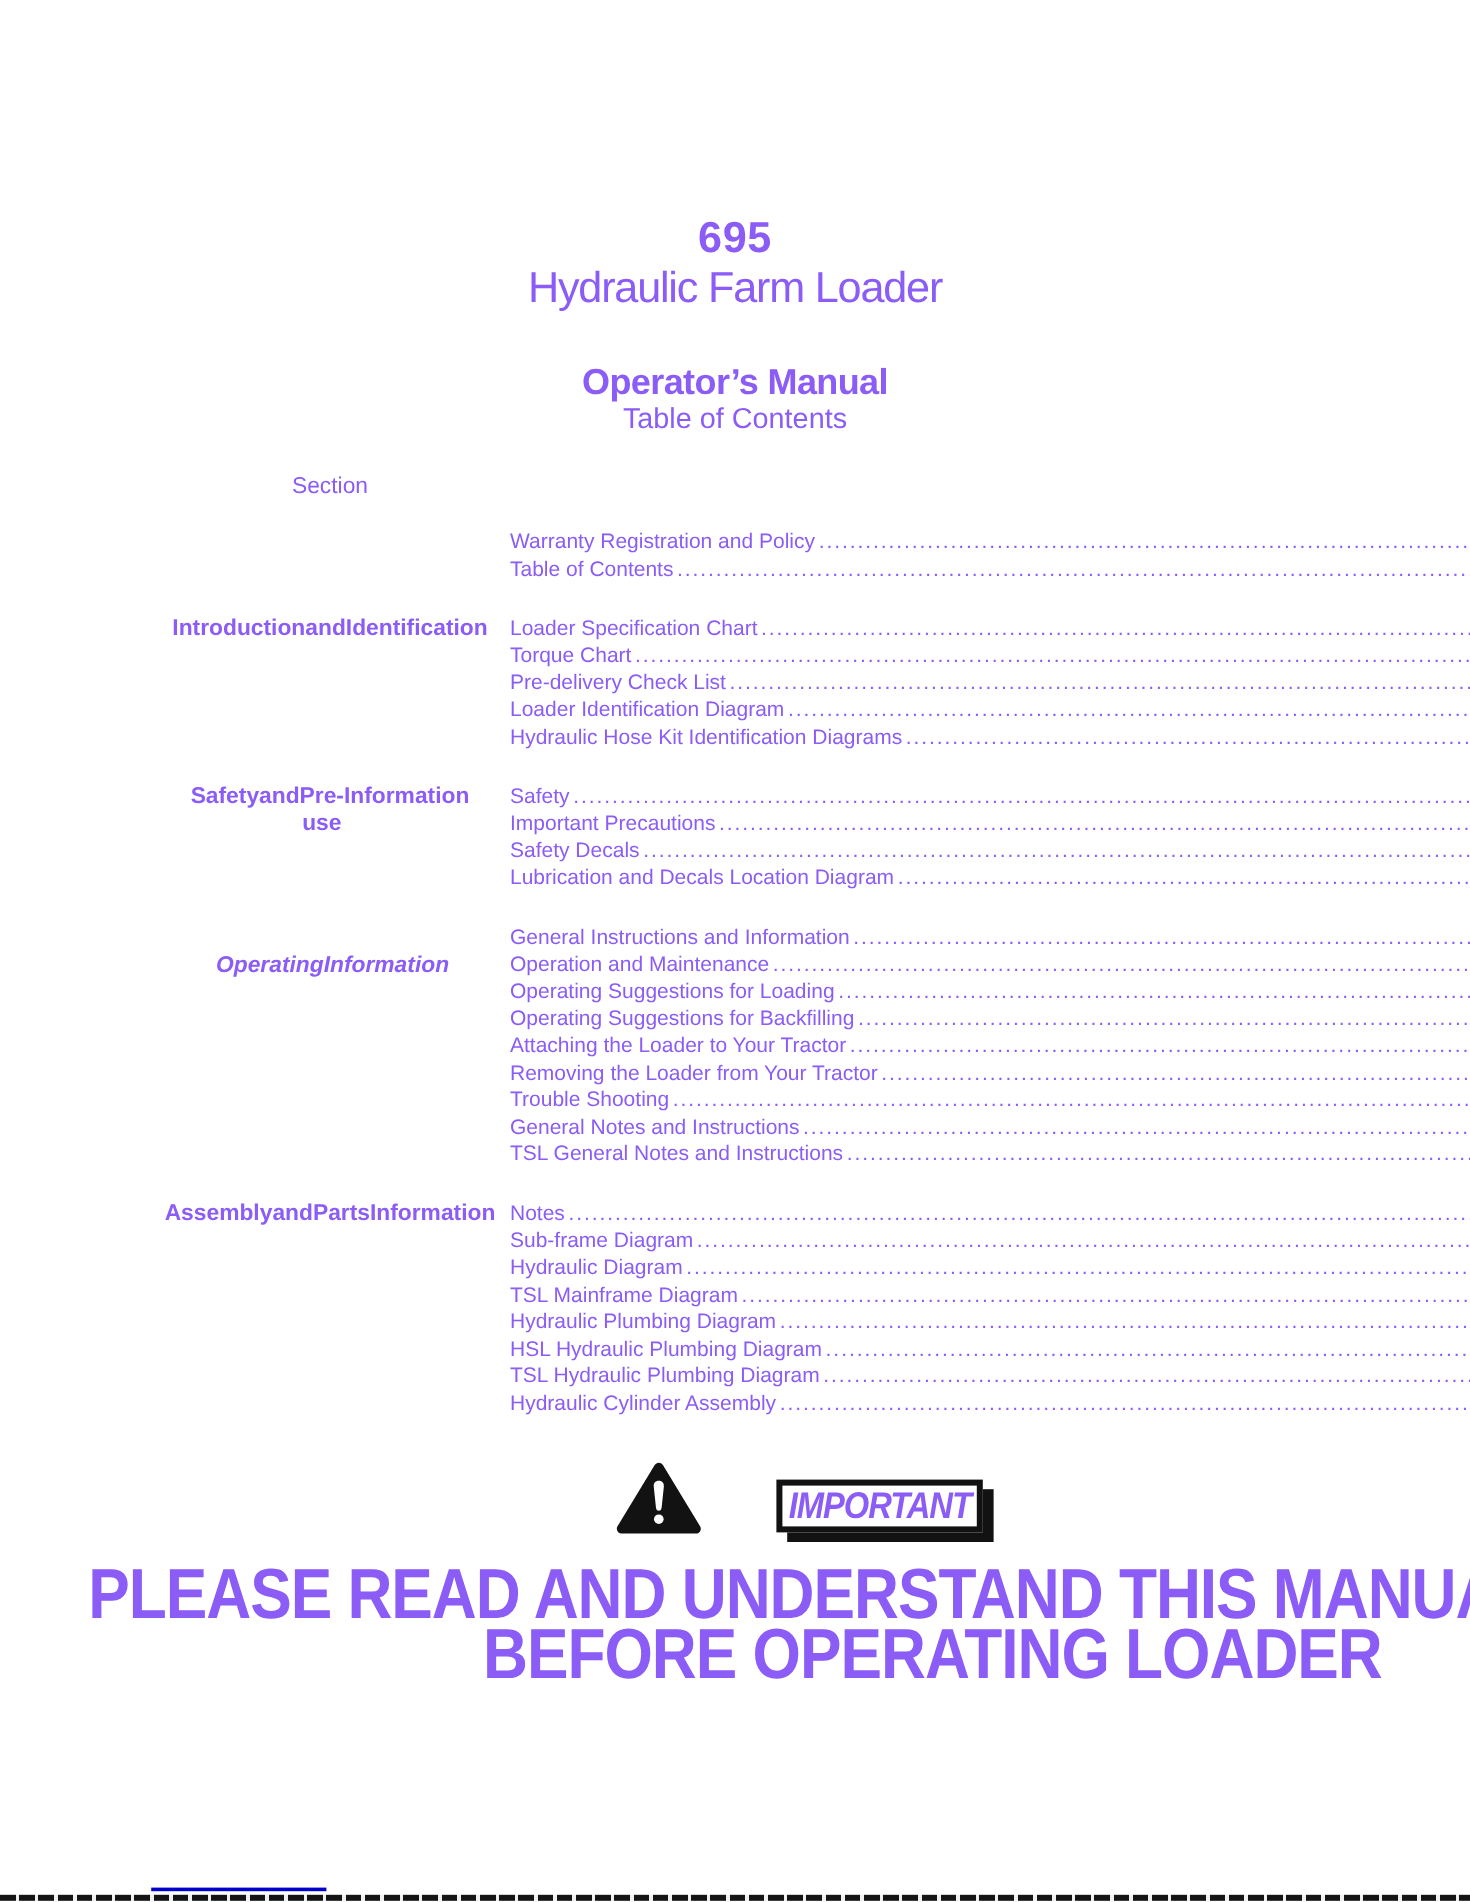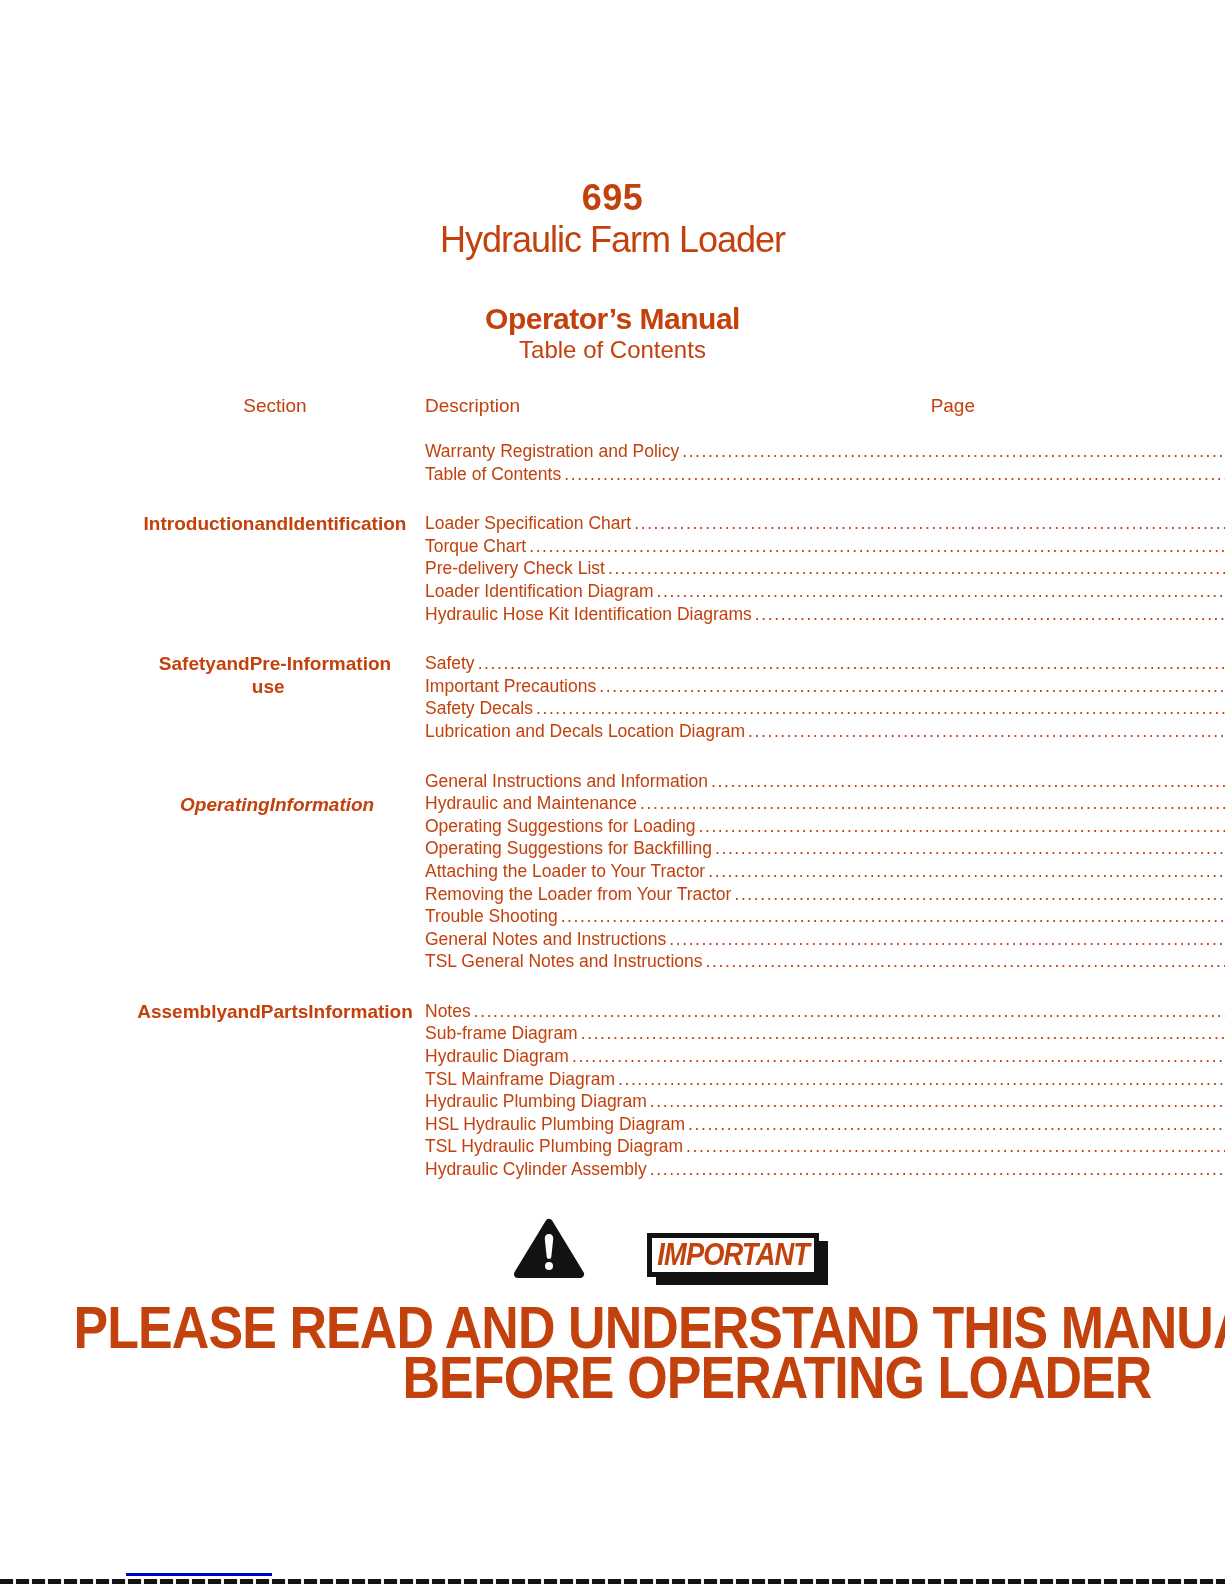--- a/index.html
+++ b/index.html
@@ -3,21 +3,21 @@
 <meta charset="utf-8">
 <style>
   * { margin: 0; padding: 0; box-sizing: border-box; }
   html, body { background: #e8e8e8; }
   .page {
     position: relative;
     width: 1225px;
     height: 1585px;
     background: #ffffff;
     font-family: "Liberation Sans", sans-serif;
-    color: #c2410c;
+    color: #8b5cf6;
     overflow: hidden;
     margin: 0 auto;
   }
 
   
   .title-block {
     position: absolute;
     top: 178px;
     left: 0;
     width: 100%;
@@ -193,24 +193,20 @@
   <div class="title-block">
     <div class="model-number">695</div>
     <div class="product-name">Hydraulic Farm Loader</div>
     <div class="doc-title">Operator’s Manual</div>
     <div class="doc-subtitle">Table of Contents</div>
   </div>
 
   <div class="toc">
     <div class="toc-header">
       <div class="col-section">Section</div>
-      <div class="col-desc-page">
-        <span>Description</span>
-        <span>Page</span>
-      </div>
     </div>
     <div class="toc-groups">
         <div class="toc-group">
           <div class="section-label"></div>
           <div class="entries">
             <div class="toc-entry">
               <span class="entry-title">Warranty Registration and Policy</span>
               <span class="entry-leader"></span>
               <span class="entry-page"></span>
             </div>
@@ -280,21 +276,21 @@
           <div class="section-label">
             <div class="section-label-line">Operating</div>
             <div class="section-label-line">Information</div>
           </div>
           <div class="entries">
             <div class="toc-entry">
               <span class="entry-title">General Instructions and Information</span>
               <span class="entry-leader"></span>
             </div>
             <div class="toc-entry">
-              <span class="entry-title">Hydraulic and Maintenance</span>
+              <span class="entry-title">Operation and Maintenance</span>
               <span class="entry-leader"></span>
             </div>
             <div class="toc-entry">
               <span class="entry-title">Operating Suggestions for Loading</span>
               <span class="entry-leader"></span>
             </div>
             <div class="toc-entry">
               <span class="entry-title">Operating Suggestions for Backfilling</span>
               <span class="entry-leader"></span>
             </div>

